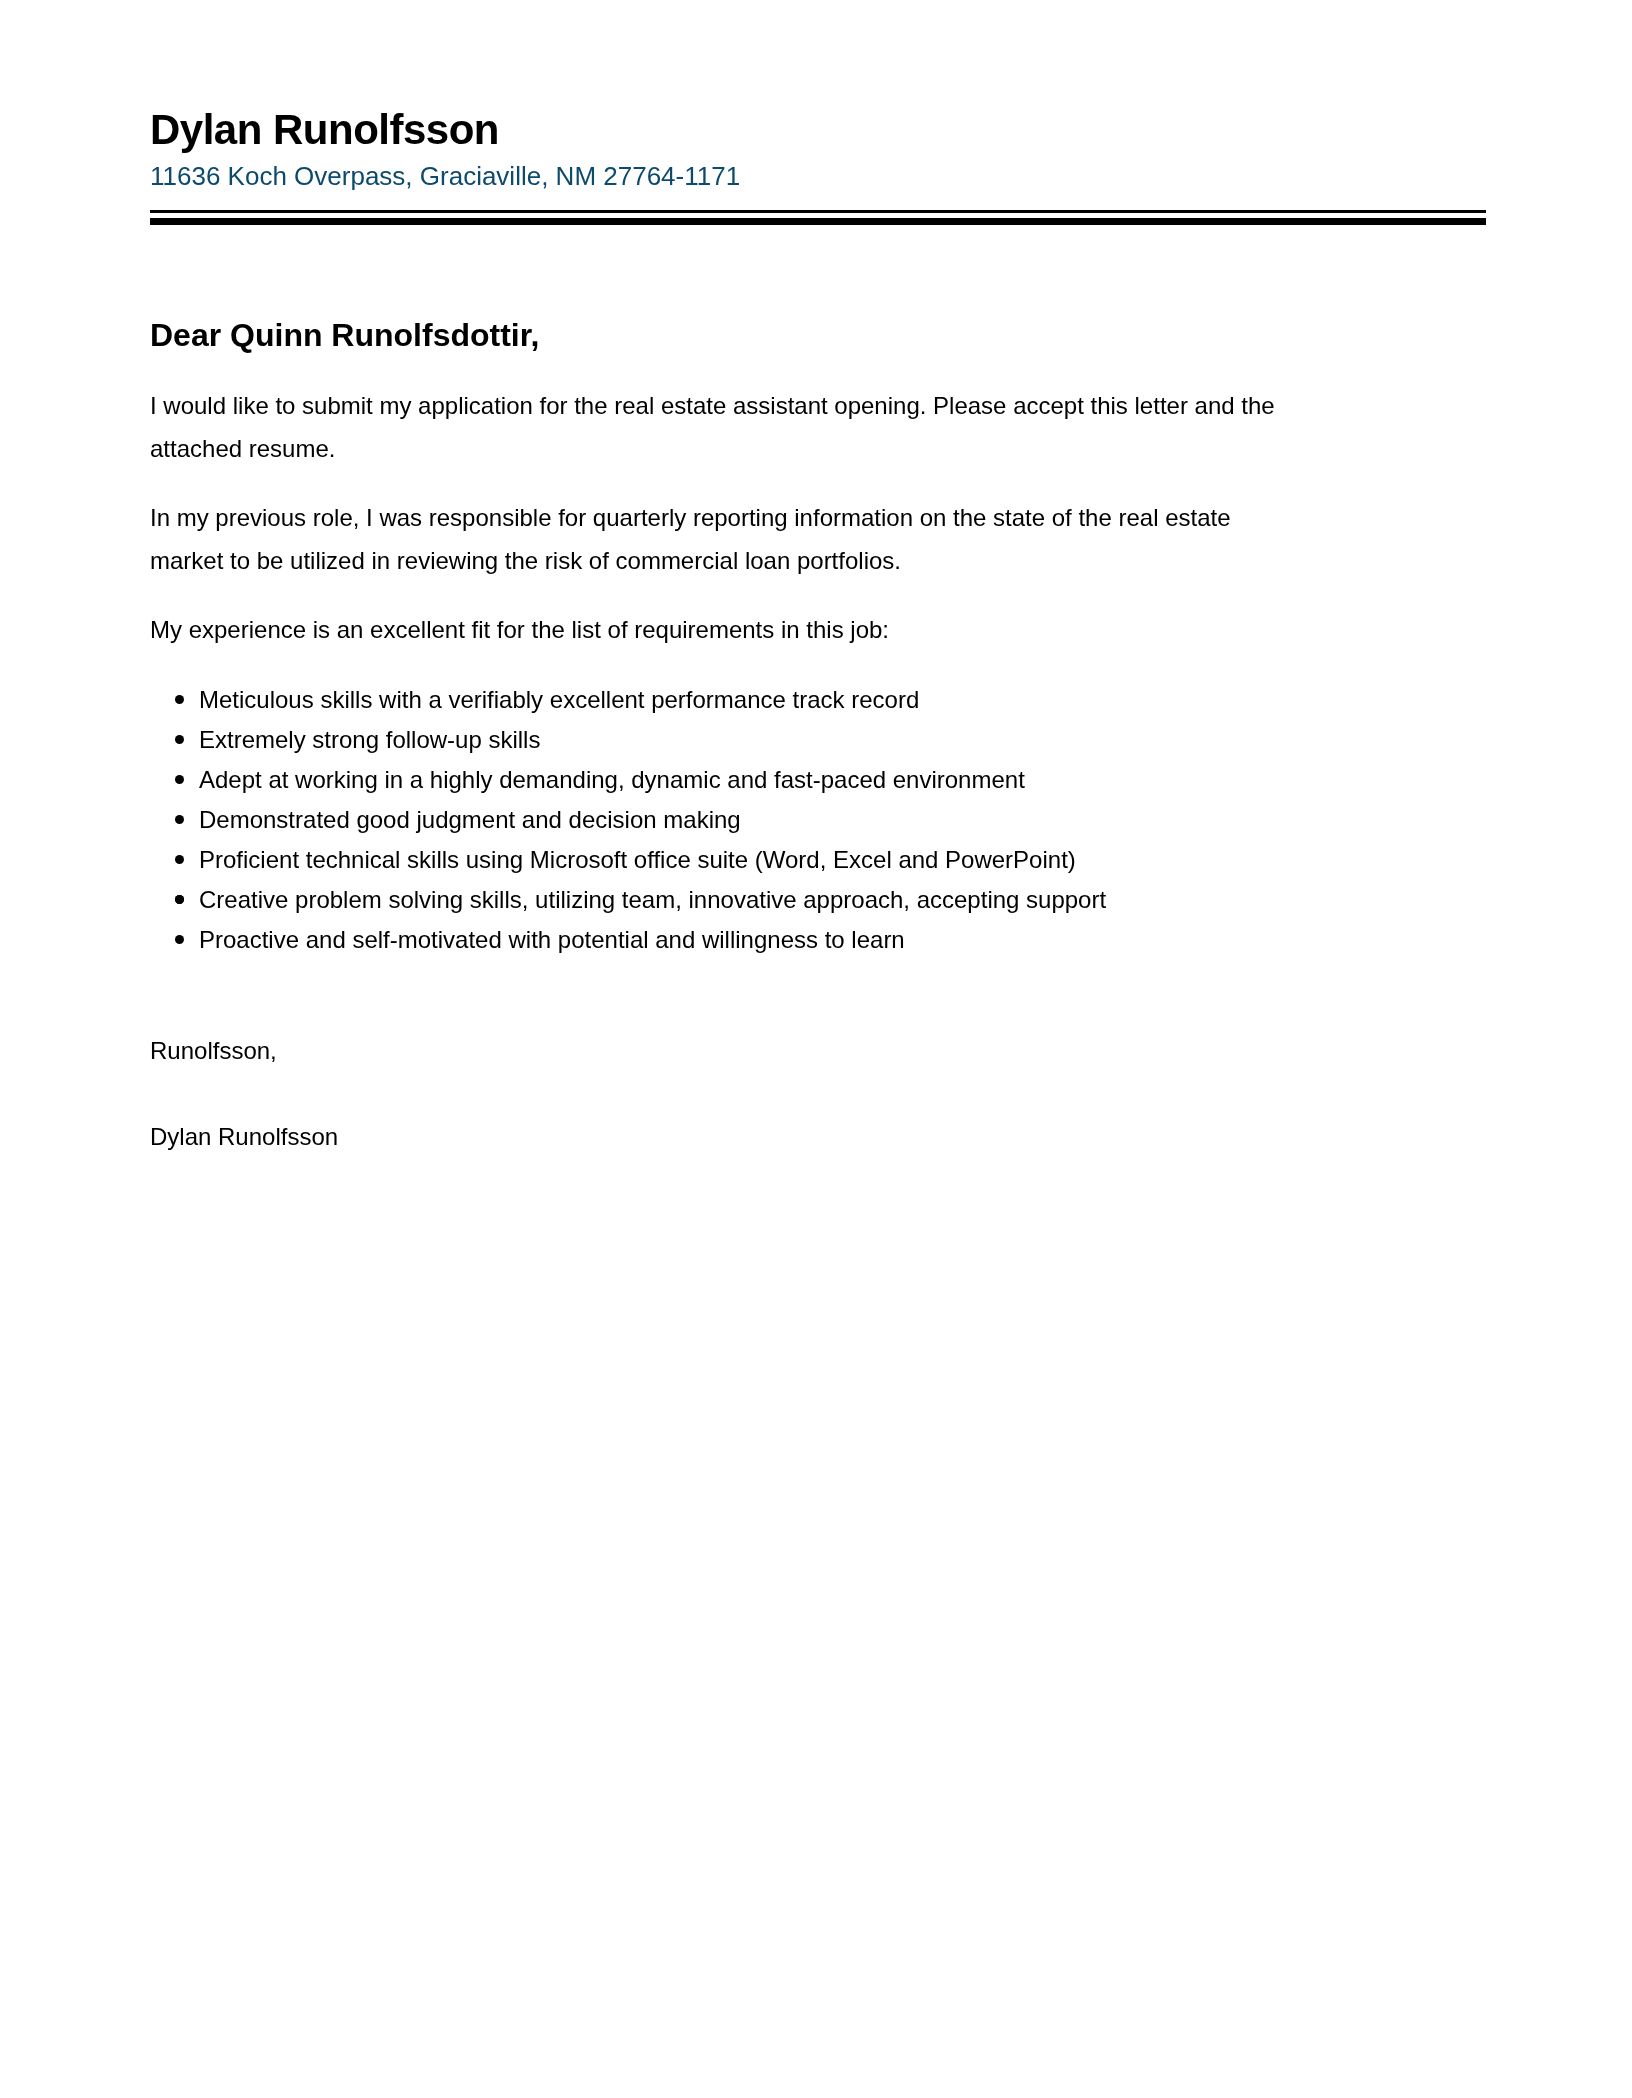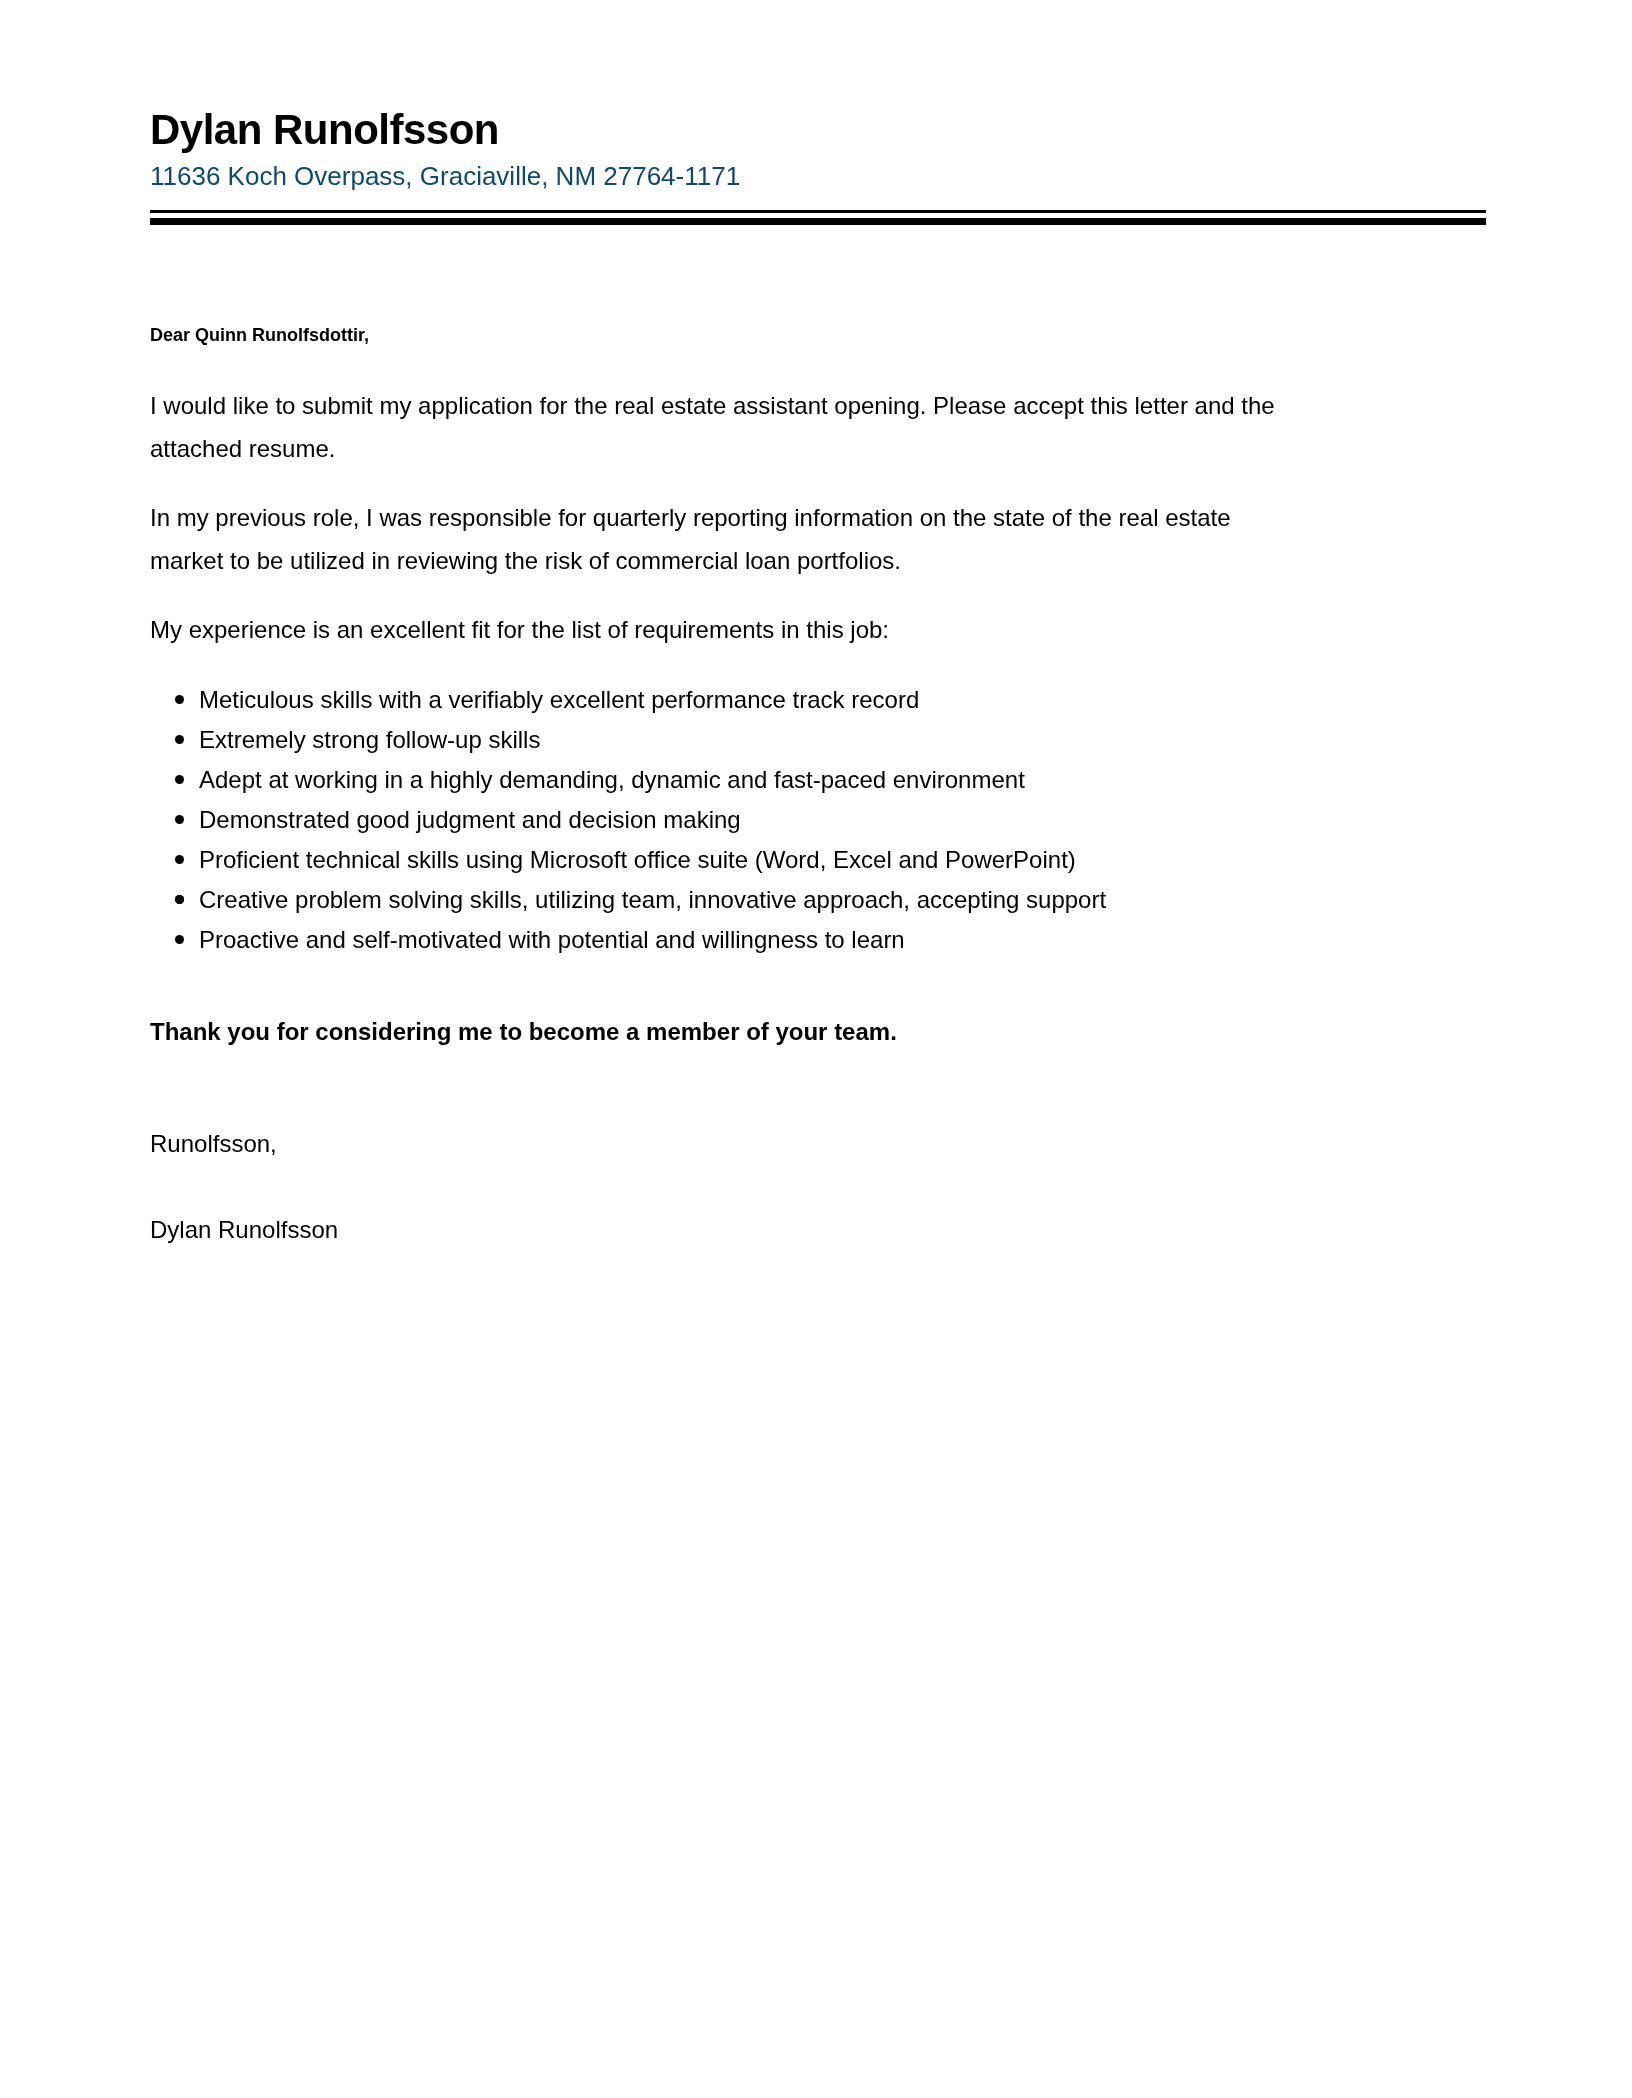--- a/index.html
+++ b/index.html
@@ -34,21 +34,21 @@
   .header-rule {
     margin-top: 14px;
     height: 15px;
     border-top: 3px solid #000000;
     border-bottom: 7px solid #000000;
   }
 
   
   .greeting {
     margin-top: 89px;
-    font-size: 18px;
+    font-size: 32px;
     font-weight: 700;
     line-height: 43px;
     white-space: pre-line;
   }
   .para {
     margin-top: 26px;
     font-size: 24px;
     line-height: 43px;
     white-space: pre-line;
   }
@@ -115,21 +115,20 @@
         <li><span class="dot"></span><span>Meticulous skills with a verifiably excellent performance track record</span></li>
         <li><span class="dot"></span><span>Extremely strong follow-up skills</span></li>
         <li><span class="dot"></span><span>Adept at working in a highly demanding, dynamic and fast-paced environment</span></li>
         <li><span class="dot"></span><span>Demonstrated good judgment and decision making</span></li>
         <li><span class="dot"></span><span>Proficient technical skills using Microsoft office suite (Word, Excel and PowerPoint)</span></li>
         <li><span class="dot"></span></li>
         <li><span class="dot"></span><span>Creative problem solving skills, utilizing team, innovative approach, accepting support</span></li>
         <li><span class="dot"></span><span>Proactive and self-motivated with potential and willingness to learn</span></li>
       </ul>
 
-      <div class="closing">Thank you for considering me to become a member of your team.</div>
 
       <div class="signature-block">
         <div>Runolfsson,</div>
         <div>Dylan Runolfsson</div>
       </div>
     </main>
 
   </div>
 </div>
 

